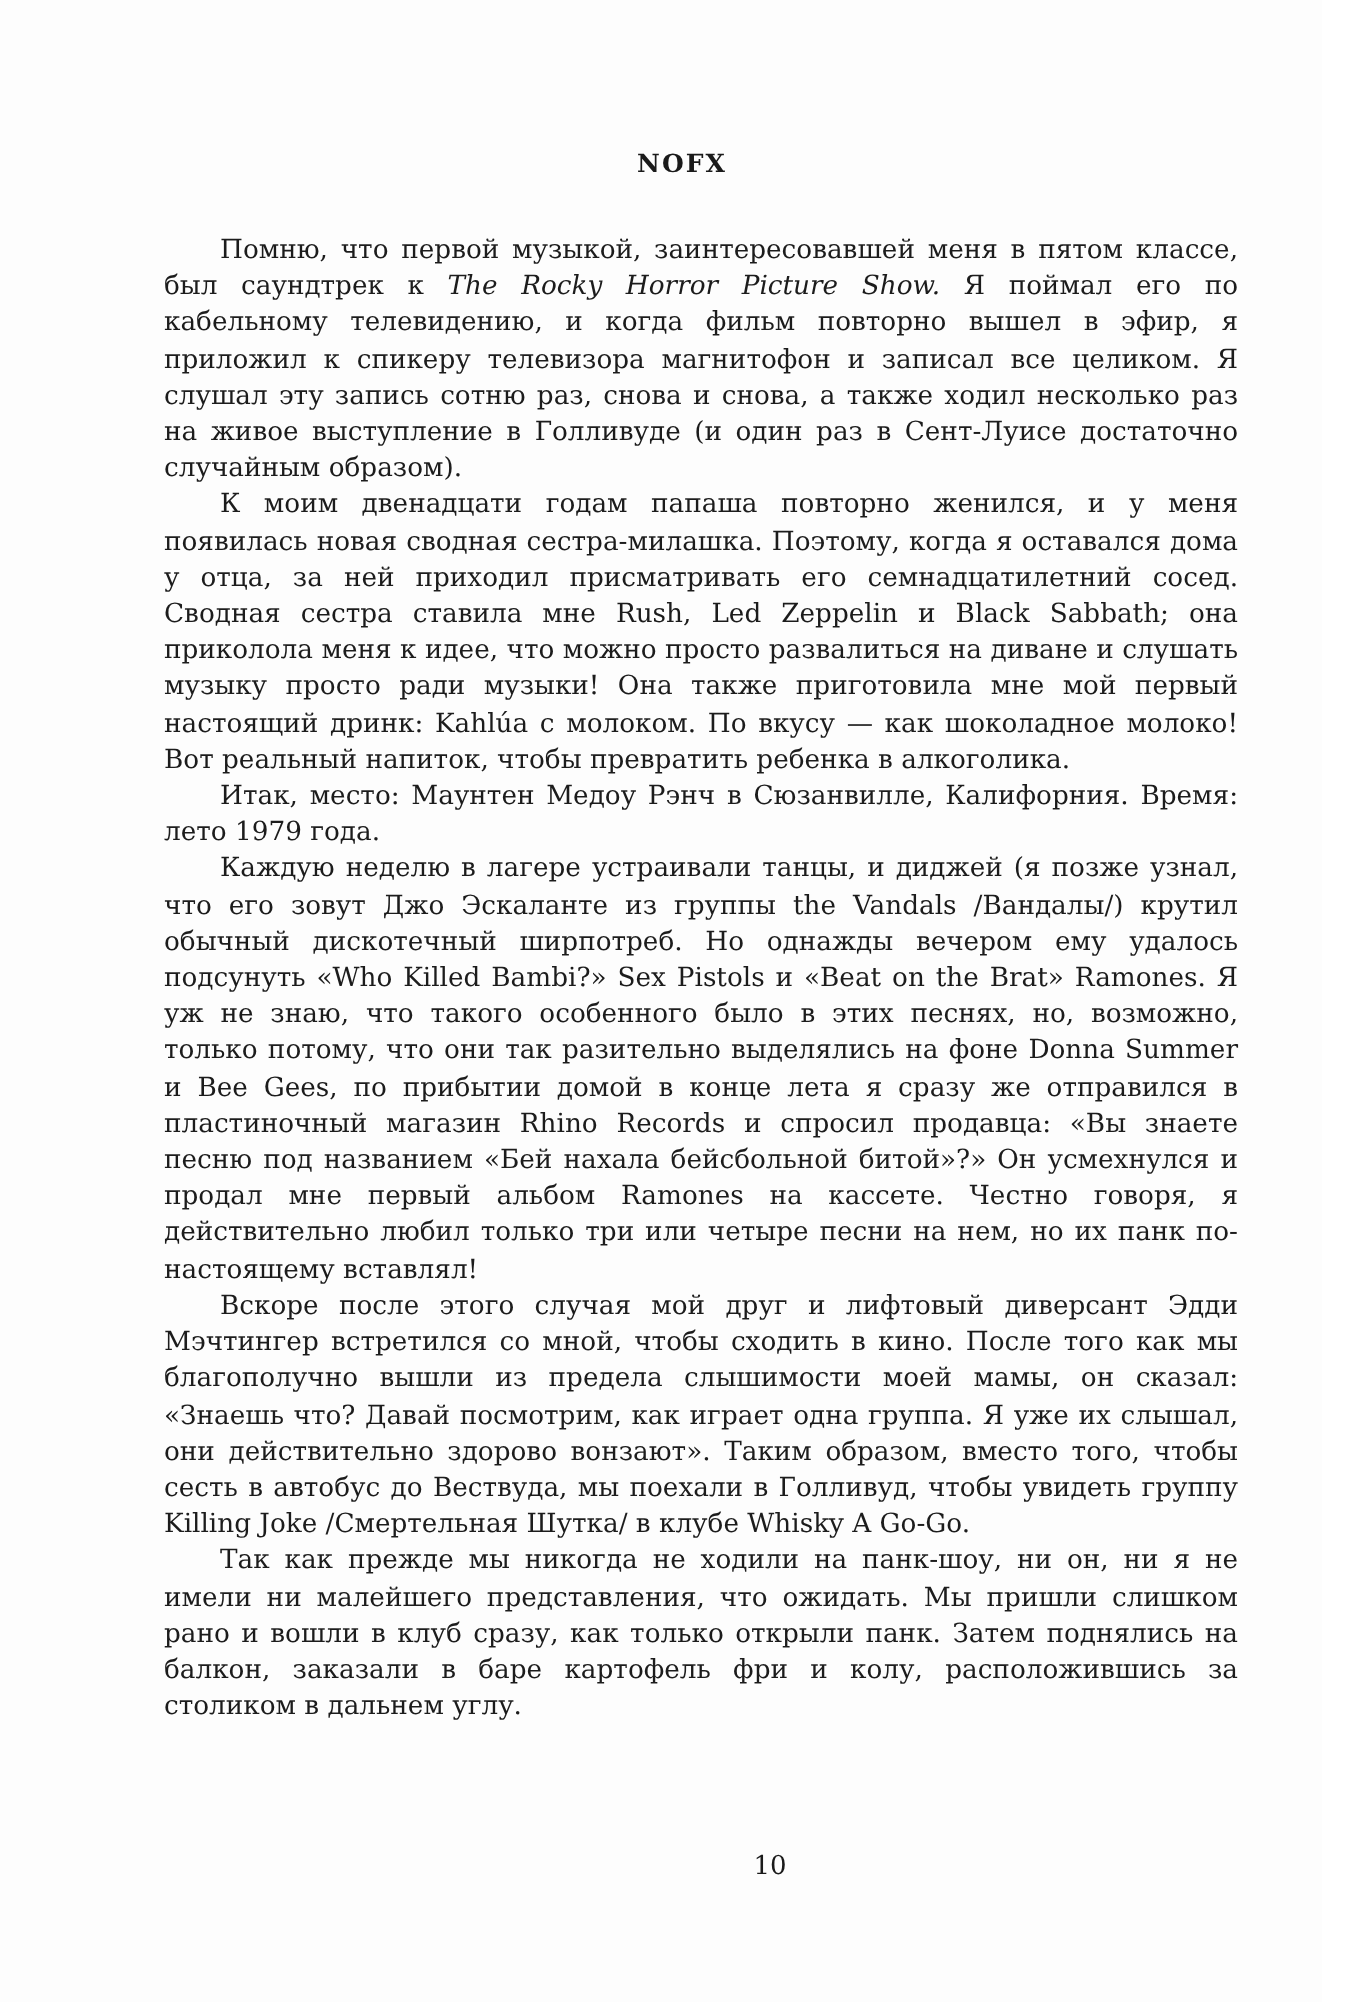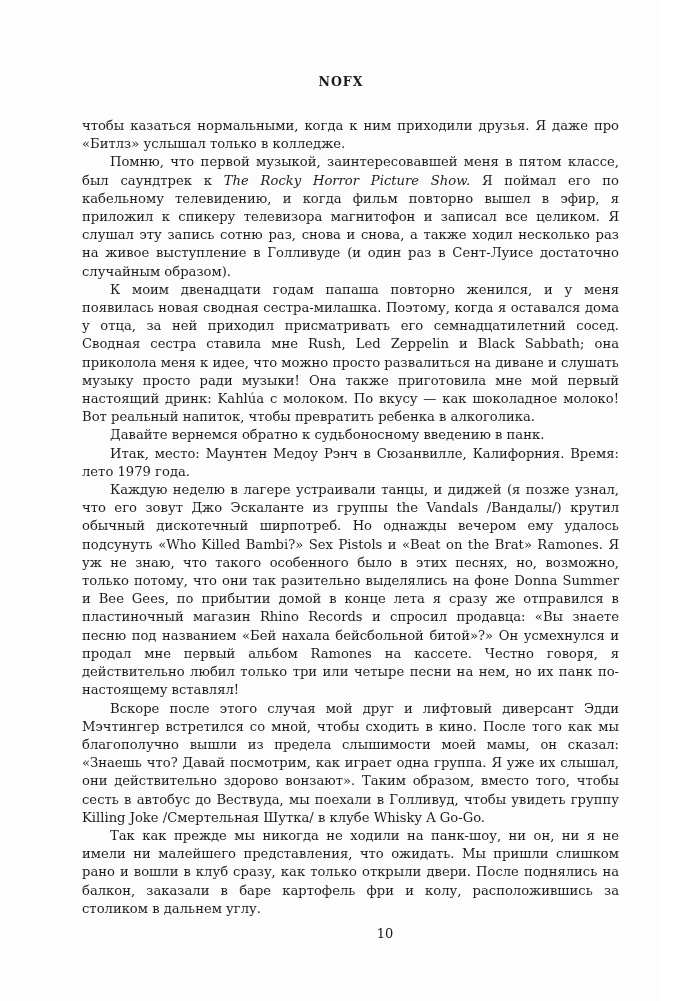--- a/index.html
+++ b/index.html
@@ -34,24 +34,22 @@
     font-size: 13px; color: #1a1a1a; margin-left: 44px;
   }
 </style>
 </head>
 <body>
 
 <div class="page">
   <div class="running-head">NOFX</div>
 
   <div class="body-text">
-    <p>чтобы казаться нормальными, когда к ним приходили друзья. Я даже про «Битлз» услышал только в колледже.</p>
     <p class="indent"><span>Помню, что первой музыкой, заинтересовавшей меня в пятом классе, был саундтрек к </span><em>The Rocky Horror Picture Show.</em><span> Я поймал его по кабельному телевидению, и когда фильм повторно вышел в эфир, я приложил к спикеру телевизора магнитофон и записал все целиком. Я слушал эту запись сотню раз, снова и снова, а также ходил несколько раз на живое выступление в Голливуде (и один раз в Сент-Луисе достаточно случайным образом).</span></p>
     <p class="indent">К моим двенадцати годам папаша повторно женился, и у меня появилась новая сводная сестра-милашка. Поэтому, когда я оставался дома у отца, за ней приходил присматривать его семнадцатилетний сосед. Сводная сестра ставила мне Rush, Led Zeppelin и Black Sabbath; она приколола меня к идее, что можно просто развалиться на диване и слушать музыку просто ради музыки! Она также приготовила мне мой первый настоящий дринк: Kahlúa с молоком. По вкусу — как шоколадное молоко! Вот реальный напиток, чтобы превратить ребенка в алкоголика.</p>
-    <p class="indent">Давайте вернемся обратно к судьбоносному введению в панк.</p>
     <p class="indent">Итак, место: Маунтен Медоу Рэнч в Сюзанвилле, Калифорния. Время: лето 1979 года.</p>
     <p class="indent">Каждую неделю в лагере устраивали танцы, и диджей (я позже узнал, что его зовут Джо Эскаланте из группы the Vandals /Вандалы/) крутил обычный дискотечный ширпотреб. Но однажды вечером ему удалось подсунуть «Who Killed Bambi?» Sex Pistols и «Beat on the Brat» Ramones. Я уж не знаю, что такого особенного было в этих песнях, но, возмож­но, только потому, что они так разительно выделялись на фоне Donna Summer и Bee Gees, по прибытии домой в конце лета я сразу же от­правился в пластиночный магазин Rhino Records и спросил продавца: «Вы знаете песню под названием «Бей нахала бейсбольной битой»?» Он усмехнулся и продал мне первый альбом Ramones на кассете. Честно говоря, я действительно любил только три или четыре песни на нем, но их панк по-настоящему вставлял!</p>
     <p class="indent">Вскоре после этого случая мой друг и лифтовый диверсант Эдди Мэчтингер встретился со мной, чтобы сходить в кино. После того как мы благополучно вышли из предела слышимости моей мамы, он сказал: «Знаешь что? Давай посмотрим, как играет одна группа. Я уже их слышал, они действительно здорово вонзают». Таким образом, вместо того, чтобы сесть в автобус до Вествуда, мы поехали в Голливуд, чтобы увидеть группу Killing Joke /Смертельная Шутка/ в клубе Whisky A Go-Go.</p>
-    <p class="indent">Так как прежде мы никогда не ходили на панк-шоу, ни он, ни я не имели ни малейшего представления, что ожидать. Мы пришли слишком рано и вошли в клуб сразу, как только открыли двери. После поднялись на балкон, заказали в баре картофель фри и колу, расположившись за столиком в дальнем углу.</p>
+    <p class="indent">Так как прежде мы никогда не ходили на панк-шоу, ни он, ни я не имели ни малейшего представления, что ожидать. Мы пришли слишком рано и вошли в клуб сразу, как только открыли панк. Затем поднялись на балкон, заказали в баре картофель фри и колу, расположившись за столиком в дальнем углу.</p>
   </div>
 
   <div class="page-number">10</div>
 </div>
 
 </body></html>

